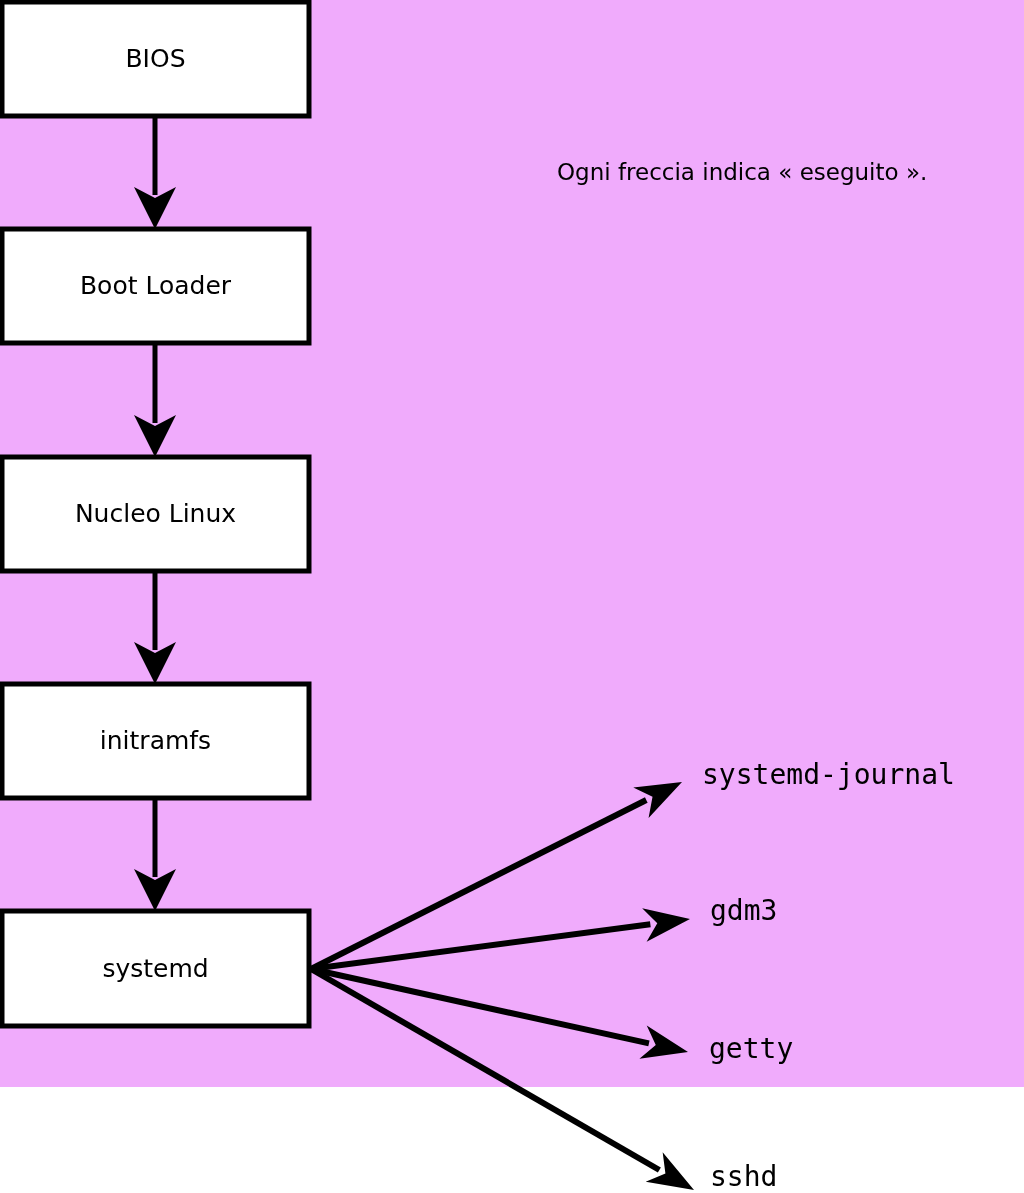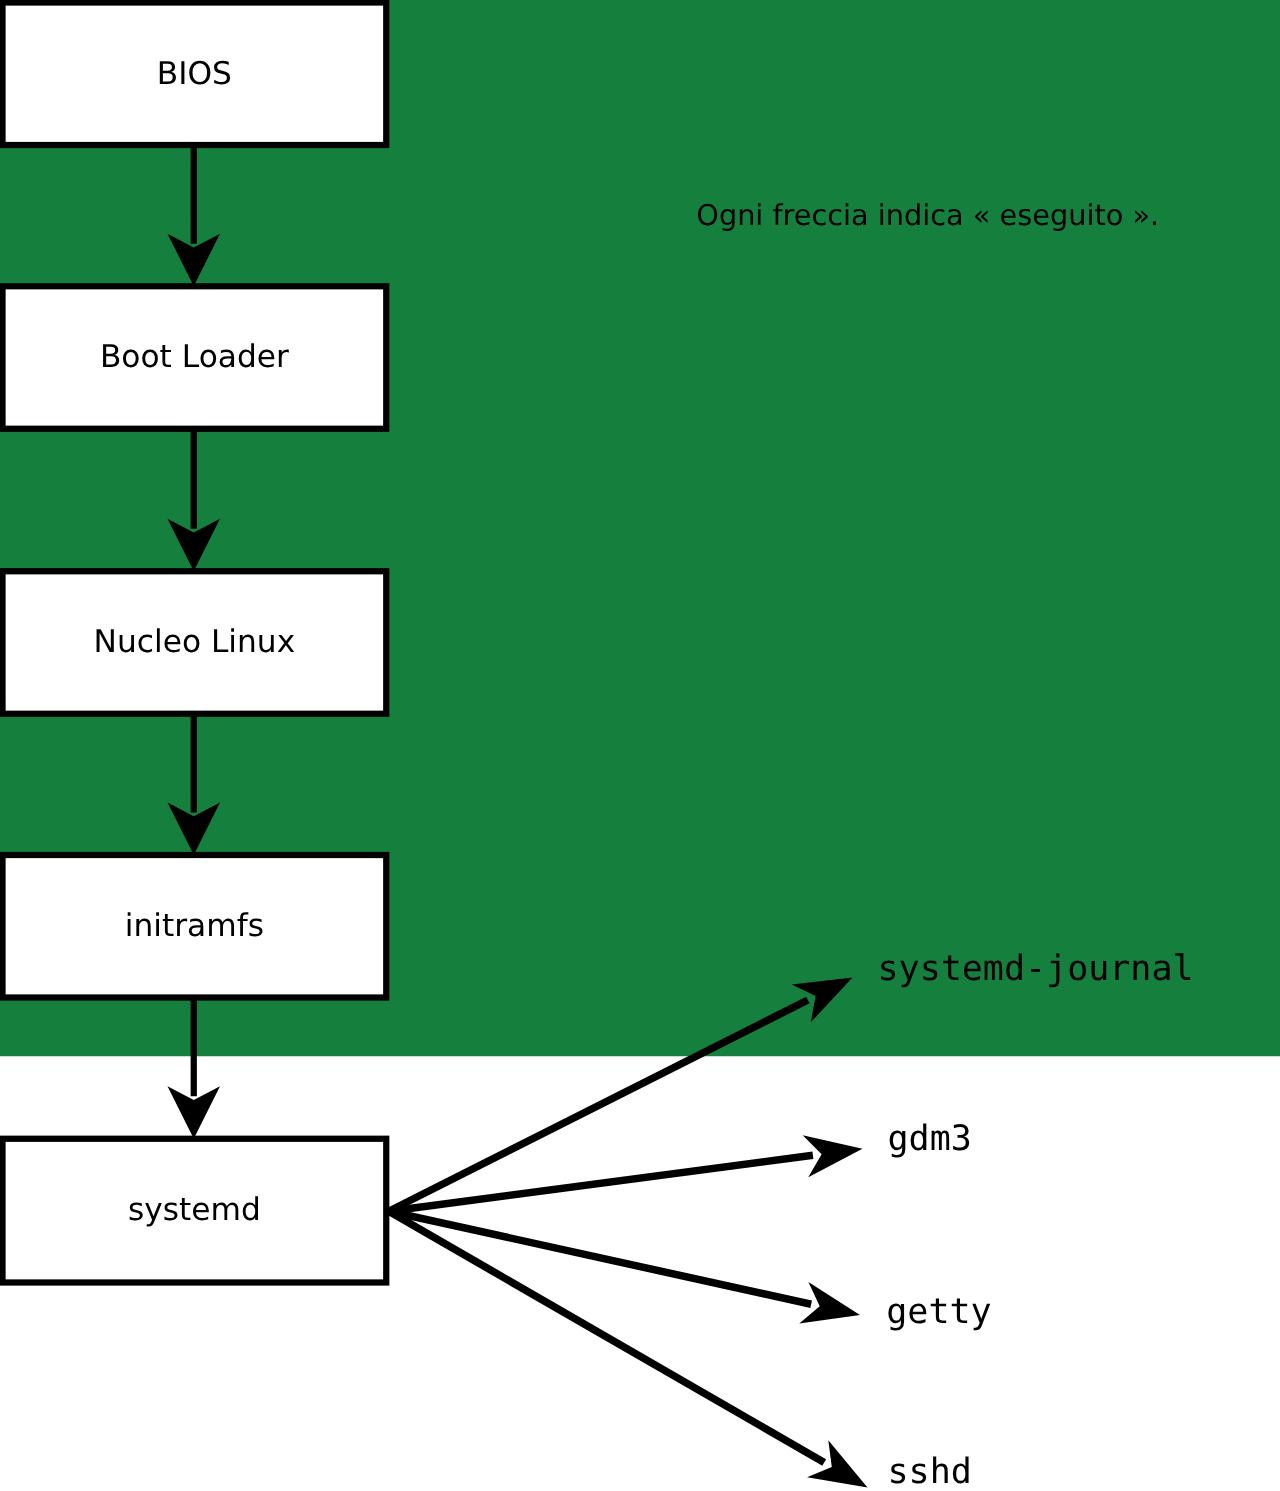--- a/index.html
+++ b/index.html
@@ -9,22 +9,22 @@
   }
   body {
     width: 1024px;
     height: 1193px;
     font-family: "DejaVu Sans", sans-serif;
     overflow: hidden;
   }
   #diagram-root {
     position: relative;
     width: 1024px;
-    height: 845px;
-    background: #15803d;
+    height: 1087px;
+    background: #f0abfc;
   }
   #diagram-svg {
     position: absolute;
     left: 0;
     top: 0;
     width: 1024px;
     height: 1193px;
     display: block;
   }
   .box-label {

